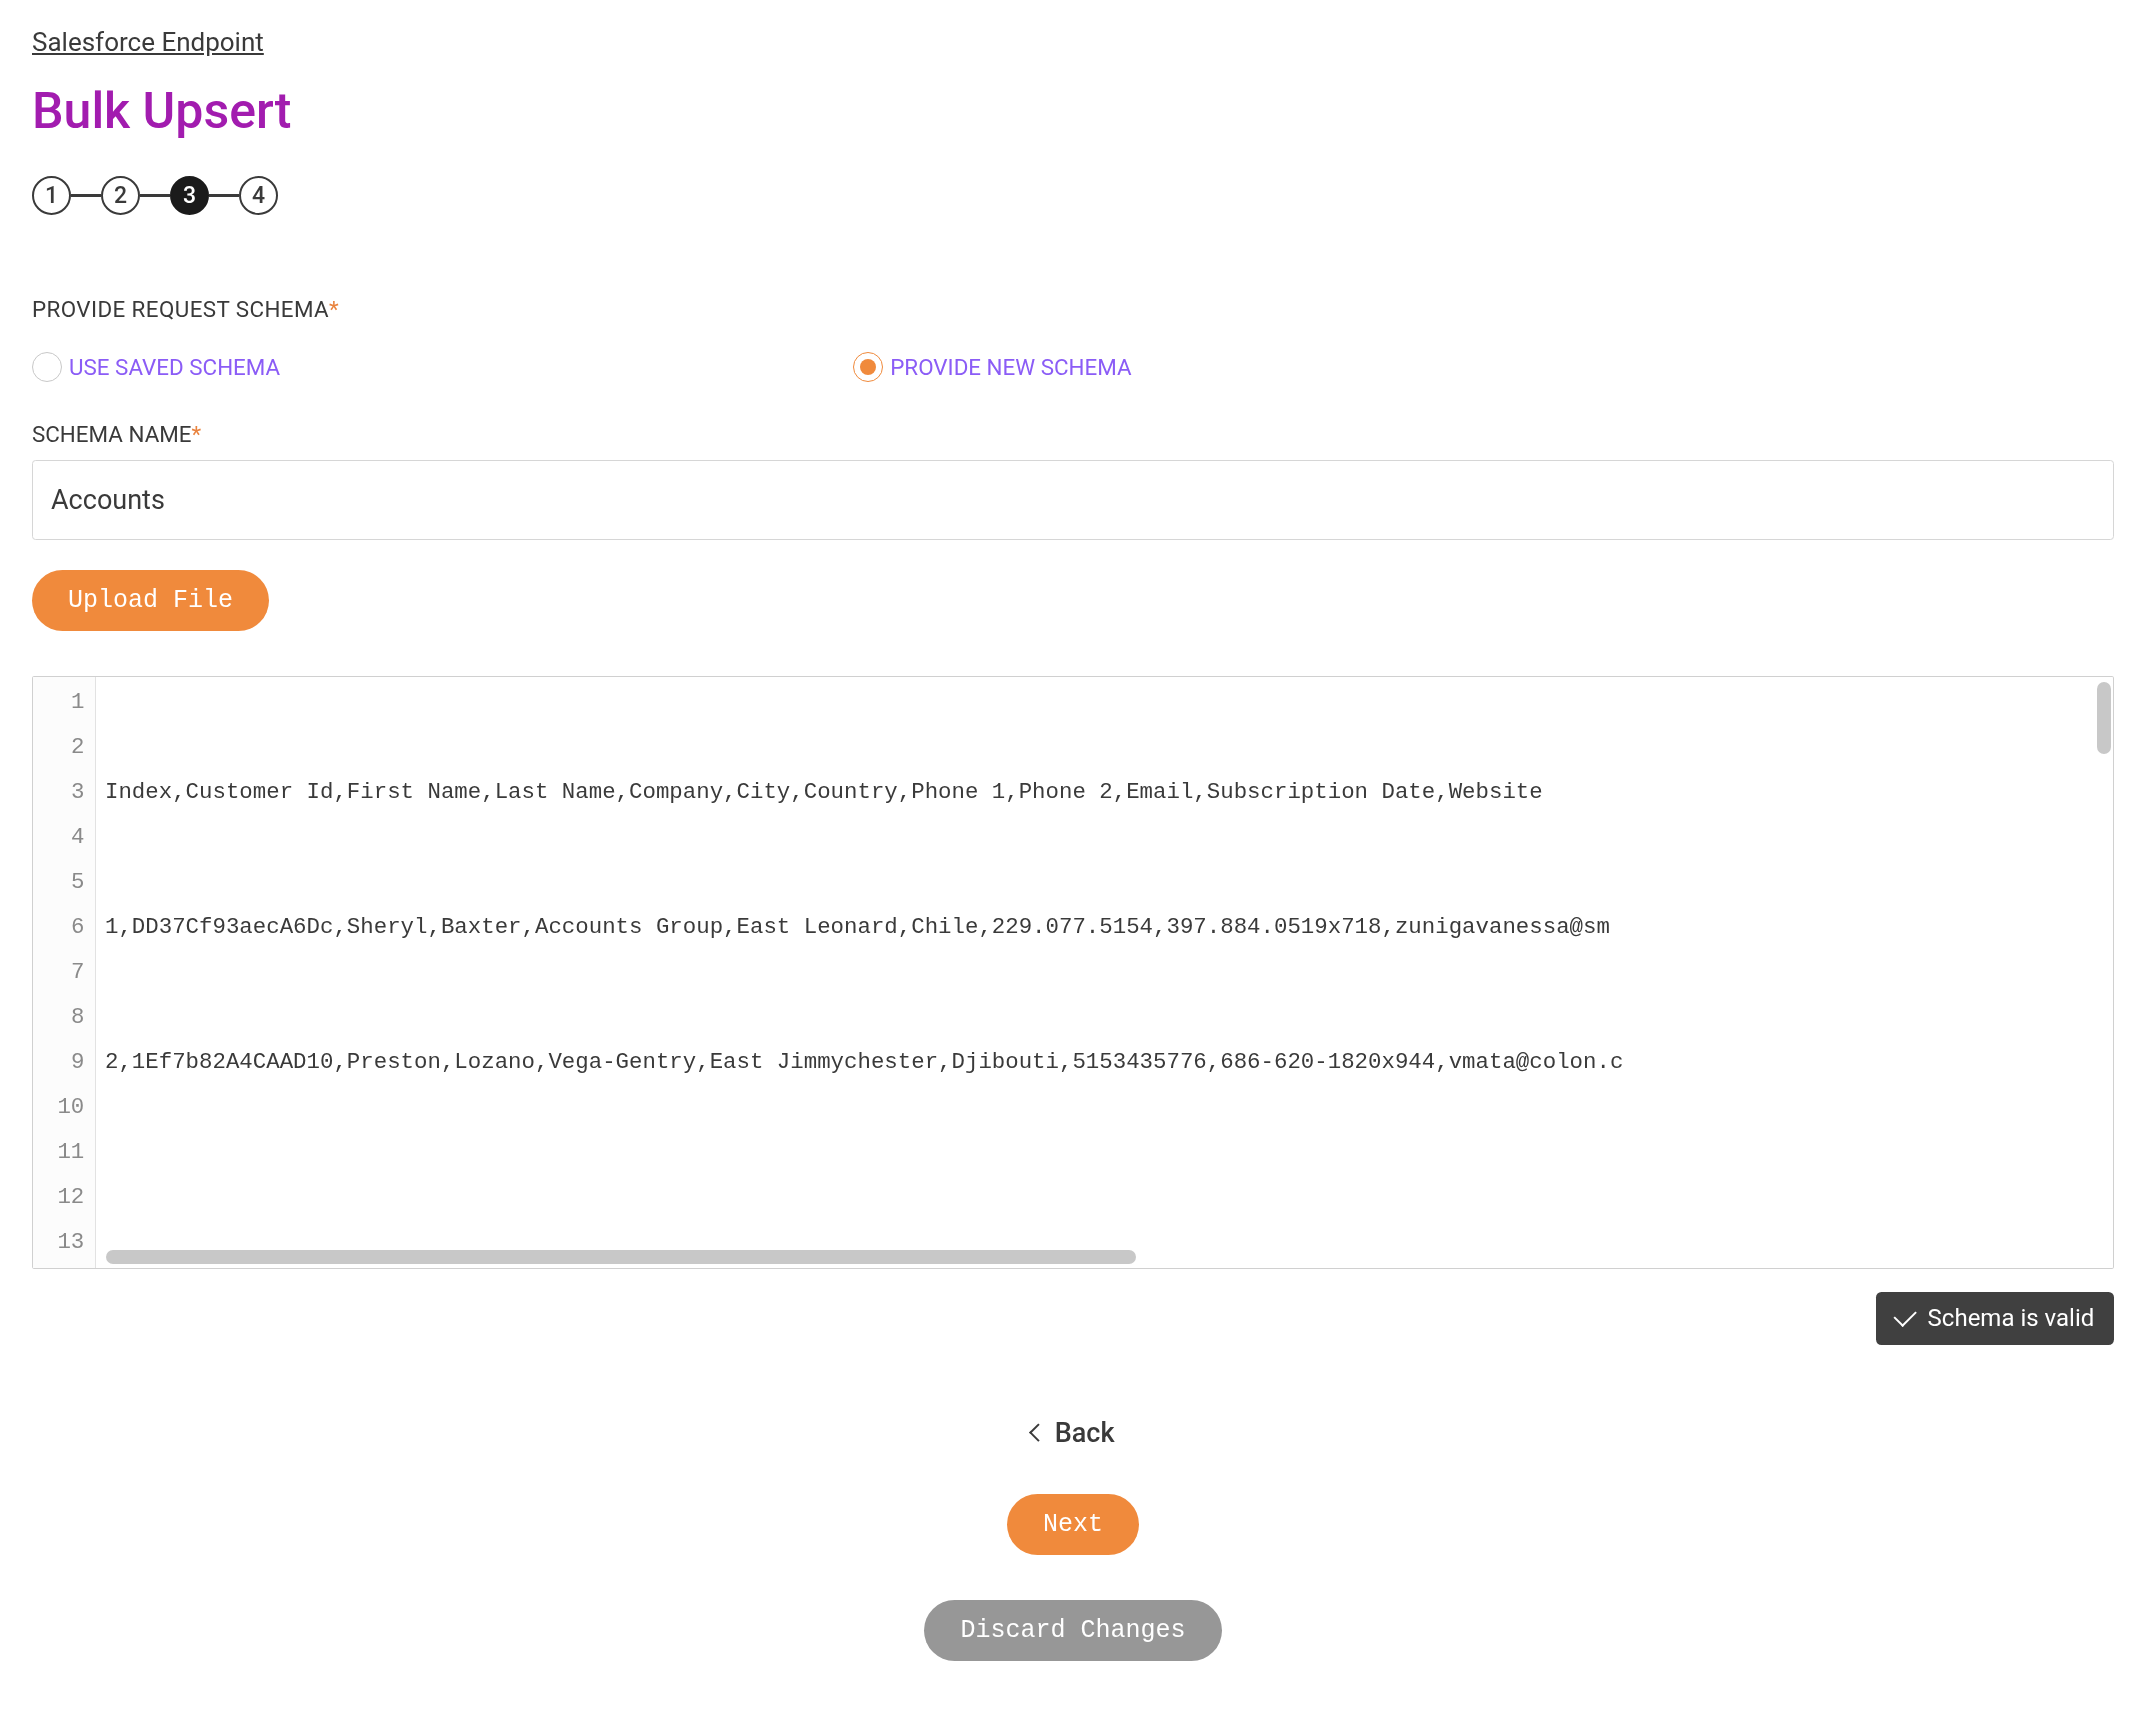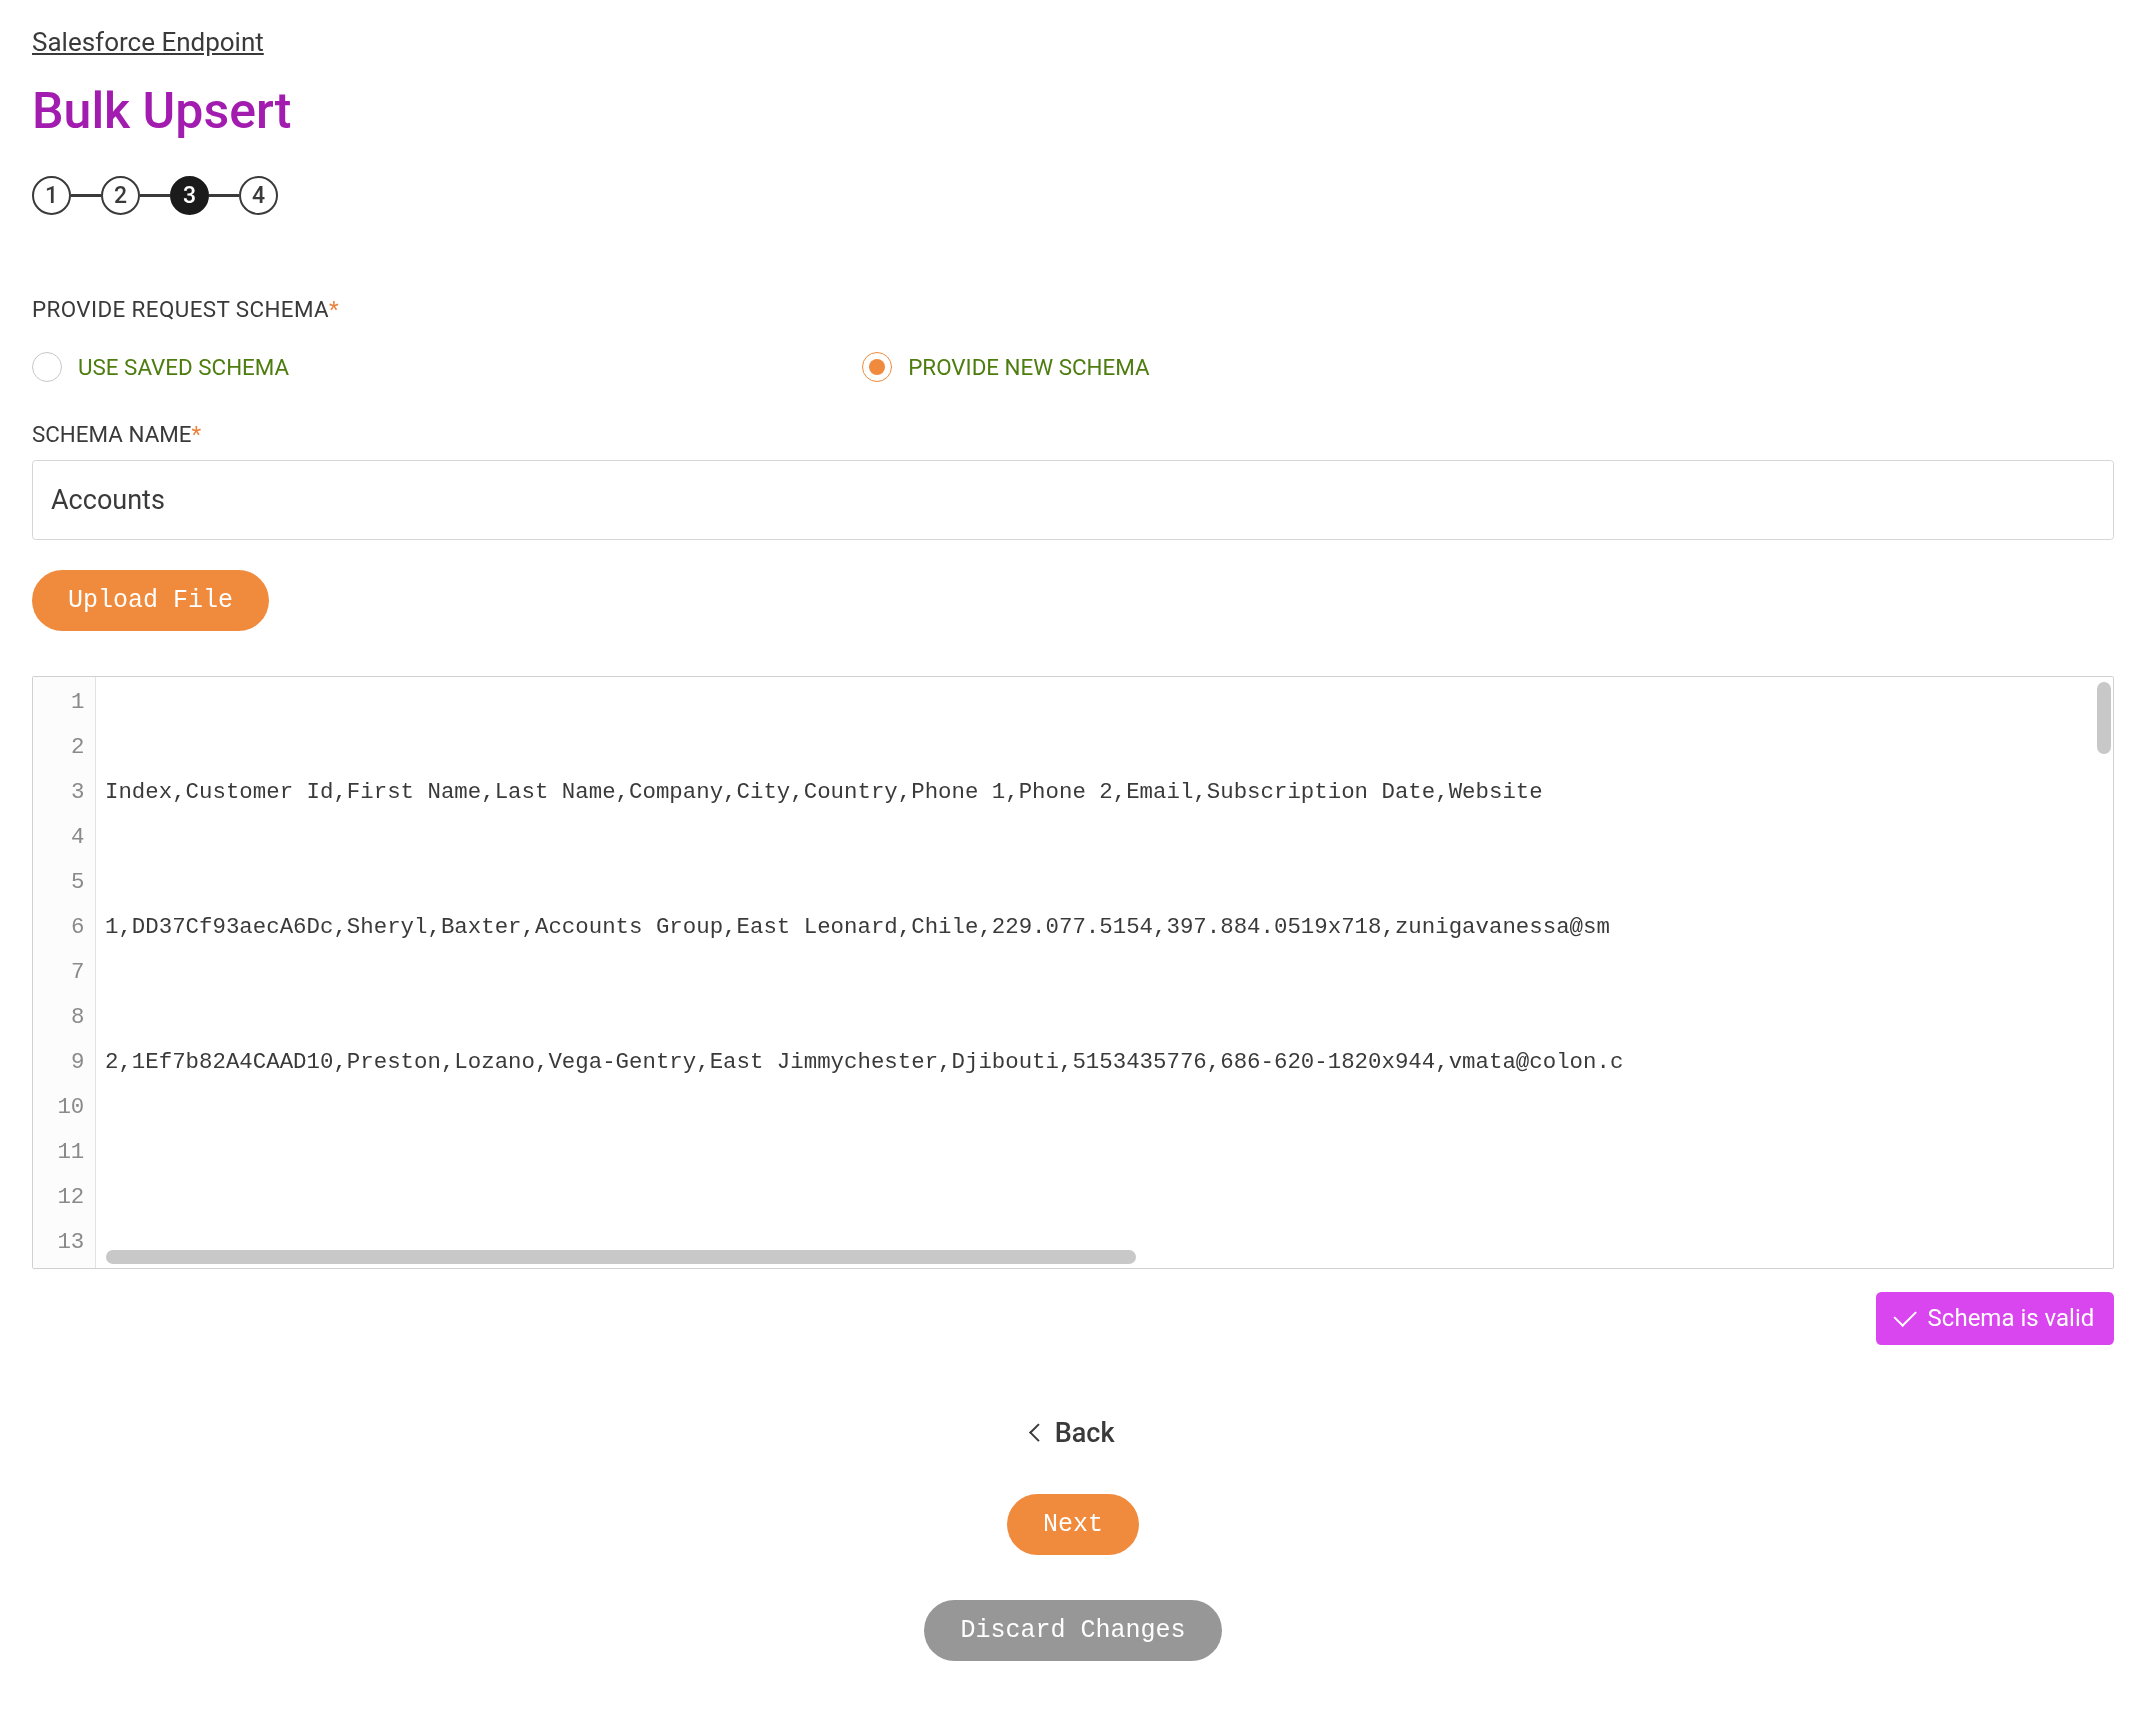--- a/index.html
+++ b/index.html
@@ -59,23 +59,23 @@
   }
   .asterisk { color: #e9833e; }
   .radio-row {
     display: flex;
     gap: 573px;
     margin-bottom: 39px;
   }
   .radio-option {
     display: flex;
     align-items: center;
-    gap: 16px;
+    gap: 7px;
     font-size: 22.4px;
-    color: #4d7c0f;
+    color: #8b5cf6;
   }
   .radio {
     width: 30px;
     height: 30px;
     border-radius: 50%;
     border: 1.8px solid #c8c8c8;
     display: inline-flex;
     align-items: center;
     justify-content: center;
     background: #fff;
@@ -165,21 +165,21 @@
     background: #c8c8c8;
     border-radius: 7.2px;
   }
   .validity-row {
     display: flex;
     justify-content: flex-end;
     margin-top: 23px;
     margin-bottom: 72px;
   }
   .validity-badge {
-    background: #d946ef;
+    background: #404040;
     color: #fff;
     border-radius: 5.4px;
     padding: 12.5px 19.7px;
     font-size: 24px;
     display: inline-flex;
     align-items: center;
     gap: 12.5px;
   }
   .check {
     display: inline-block;

